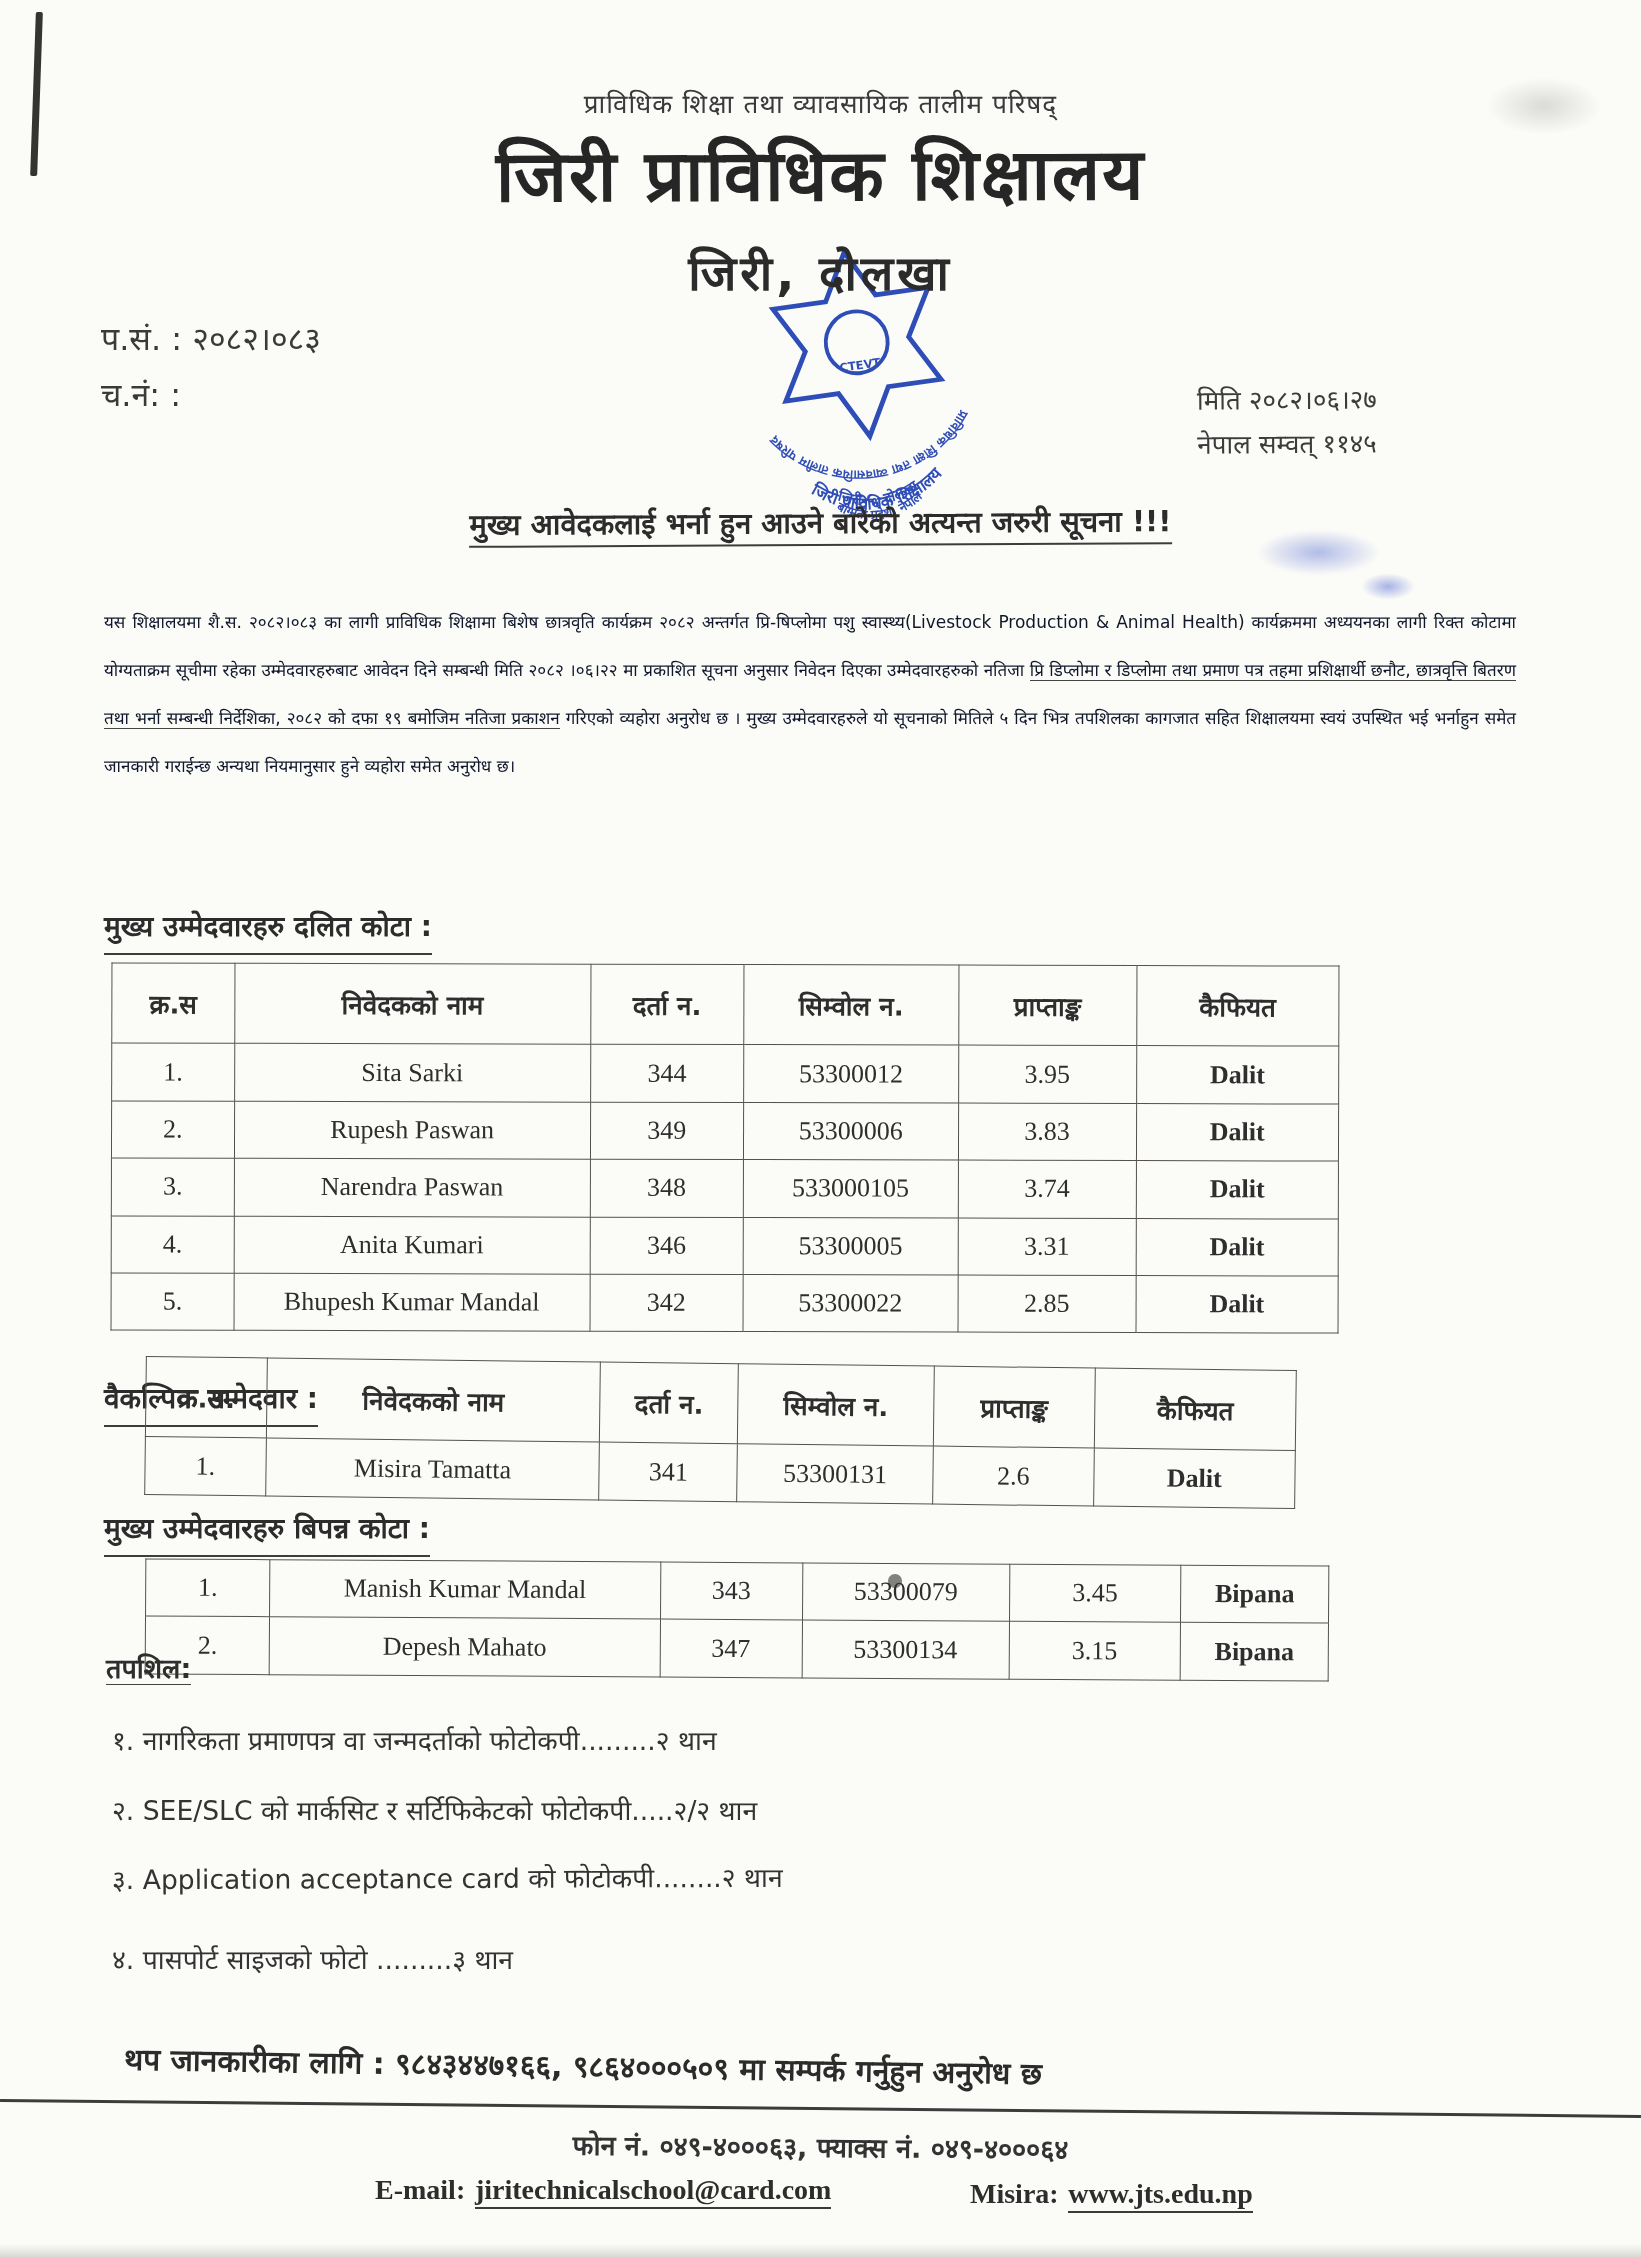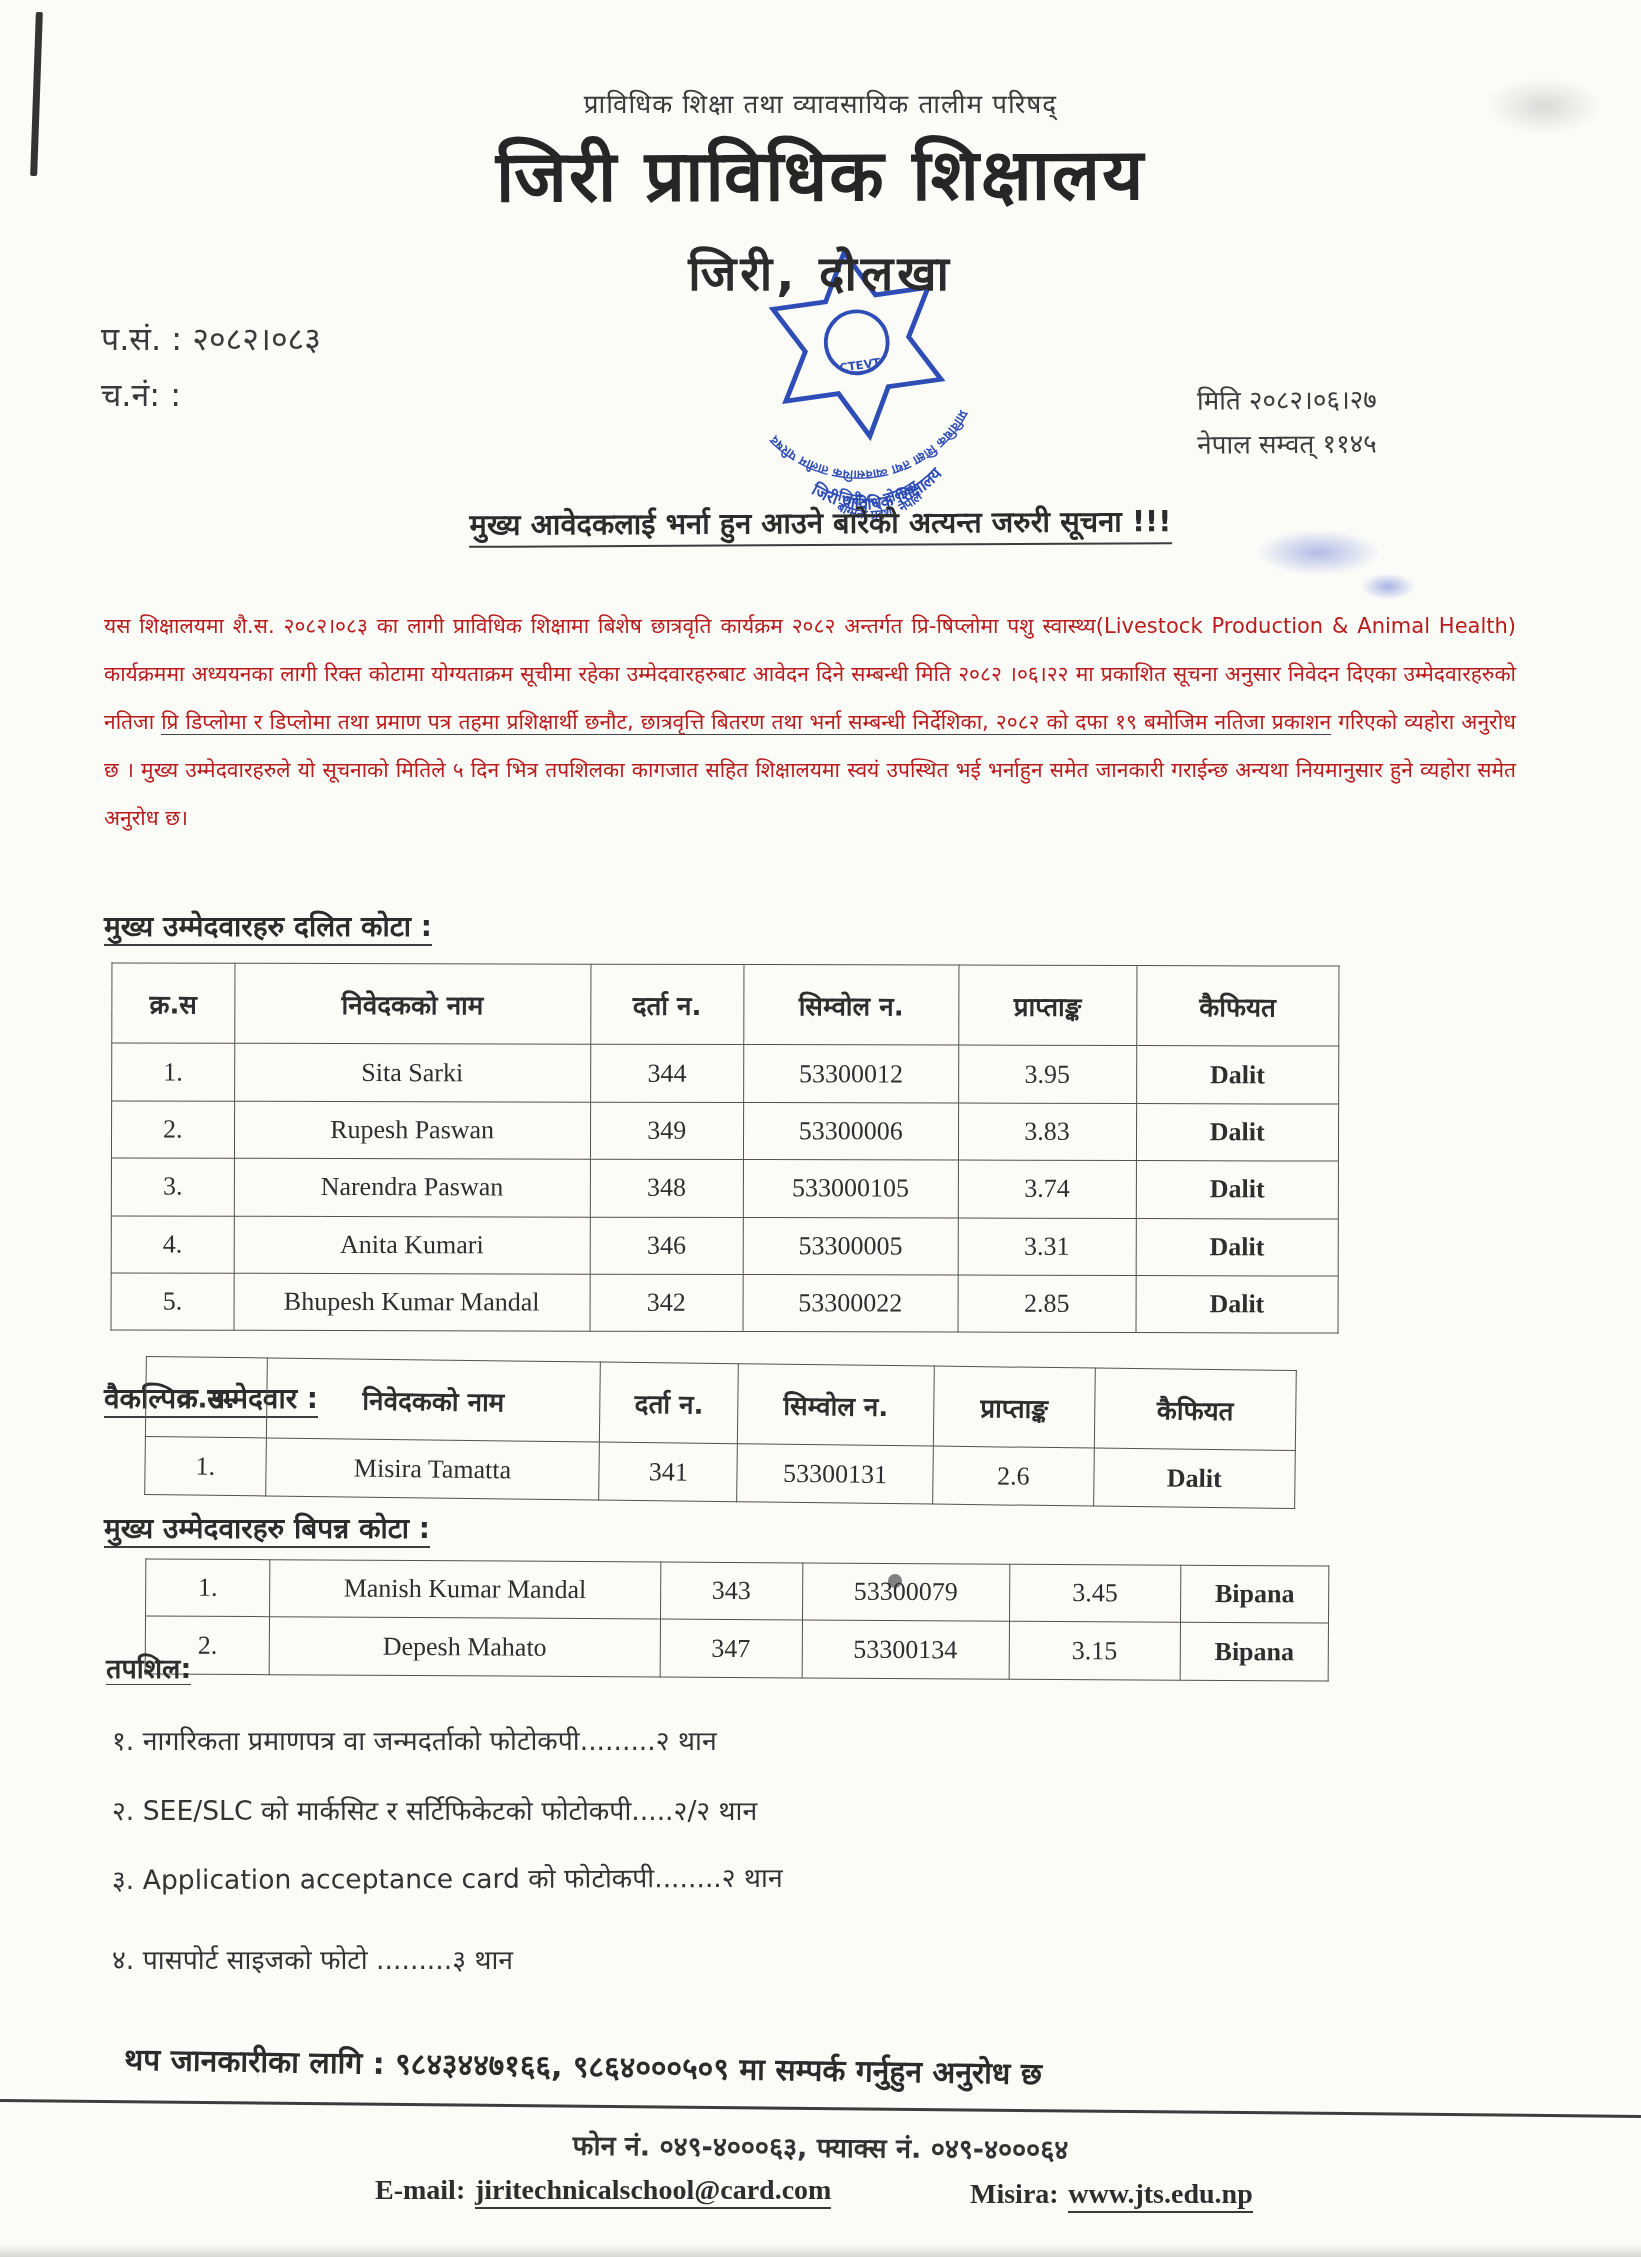--- a/index.html
+++ b/index.html
@@ -28,25 +28,25 @@
   .location{position:absolute;left:0;top:239px;width:100%;text-align:center;font-size:48px;font-weight:bold;color:#2b2b2b;letter-spacing:3.9px;}
   .refblock{position:absolute;left:101px;top:311px;font-size:32px;color:#3a3a3a;line-height:56px;}
   .dateblock{position:absolute;left:1197px;top:378px;font-size:26px;color:#3c3c3c;line-height:44px;transform:rotate(-.4deg);}
   
   .logo{position:absolute;left:93px;top:75px;width:220px;height:224px;opacity:.82;}
   
   .stamp{position:absolute;left:703px;top:224px;width:319px;height:319px;opacity:.92;transform:rotate(-8deg);}
   
   .notice-title{position:absolute;left:0;top:502px;width:100%;text-align:center;font-size:29px;font-weight:bold;color:#2c2c2c;transform:rotate(-.3deg);}
   .notice-title span{border-bottom:2.9px solid #3c3c3c;padding-bottom:3.9px;}
-  .body-par{position:absolute;left:104px;top:581px;width:1412px;font-size:21px;line-height:48px;text-align:justify;color:#b91c1c;}
+  .body-par{position:absolute;left:104px;top:581px;width:1412px;font-size:17px;line-height:48px;text-align:justify;color:#0f172a;}
   .u{border-bottom:1.9px solid #444;}
   
   .sec-heading{position:absolute;font-size:28px;font-weight:bold;color:#2c2c2c;}
-  .sec-heading span{border-bottom:2.9px double #3d3d3d;padding-bottom:1px;}
+  .sec-heading span{border-bottom:2.9px double #3d3d3d;padding-bottom:10px;}
   table.datatable{position:absolute;border-collapse:collapse;background:transparent;}
   table.datatable td,table.datatable th{
     border:1.5px solid #55524e;
     font-size:26px;color:#2e2e2e;text-align:center;vertical-align:middle;
     padding:7.7px 5.8px;
   }
   table.datatable th{font-weight:bold;height:64px;}
   table.datatable td{height:41px;font-family:"Liberation Serif","DejaVu Serif",serif;}
   td.name-cell{text-align:left;padding-left:21px;}
   td.remark-cell{font-weight:bold;}

